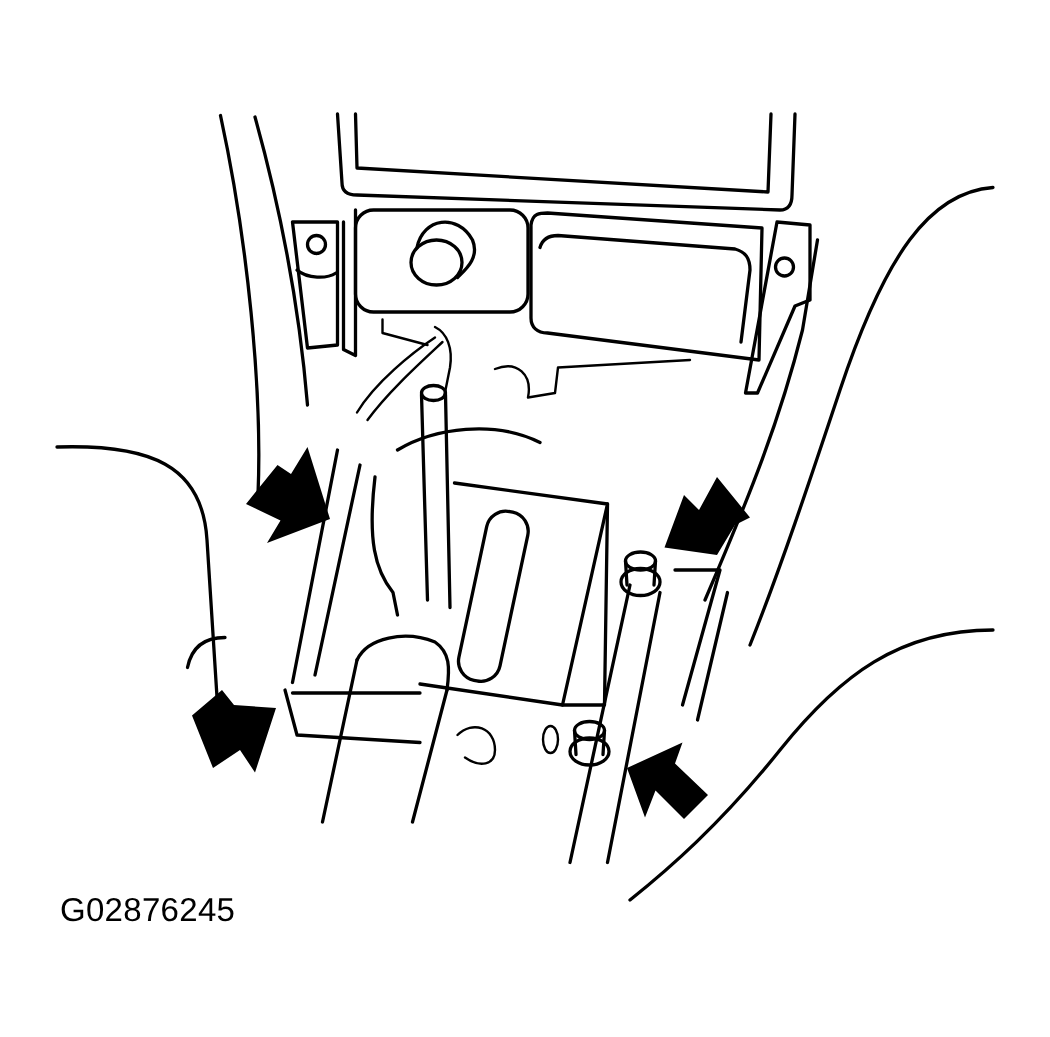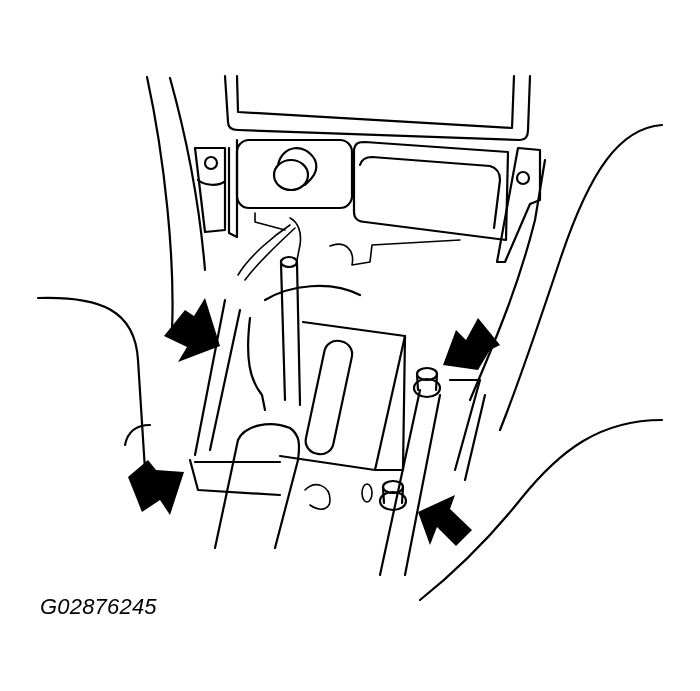--- a/index.html
+++ b/index.html
@@ -2,21 +2,21 @@
 <html><head>
 <meta charset="utf-8">
 <style>
   html, body { margin:0; padding:0; background:#ffffff; }
   body { width:700px; height:691px; position:relative; overflow:hidden; }
   #drawing { position:absolute; left:0; top:0; width:700px; height:691px; }
   .ln { fill:none; stroke:#000; stroke-width:2.2; stroke-linecap:round; stroke-linejoin:round; }
   .thin { stroke-width:1.6; }
   .arrow { fill:#000; stroke:none; }
   #fig-id { position:absolute; left:40px; top:594px; font-family:"Liberation Sans", sans-serif;
-            font-size:22px; color:#000; letter-spacing:0.2px;font-style:italic; }
+            font-size:22px; color:#000; letter-spacing:0.2px; }
 </style>
 </head>
 <body>
 
 <svg id="drawing" viewBox="0 0 700 691" xmlns="http://www.w3.org/2000/svg">
 
   <g>
     <path class="ln" d="M147 77 C165 160 175 260 172 330"></path>
     <path class="ln" d="M170 78 C190 150 200 210 205 270"></path>
     <path class="ln" d="M38 298 C100 296 135 310 138 360 L145 470"></path>

